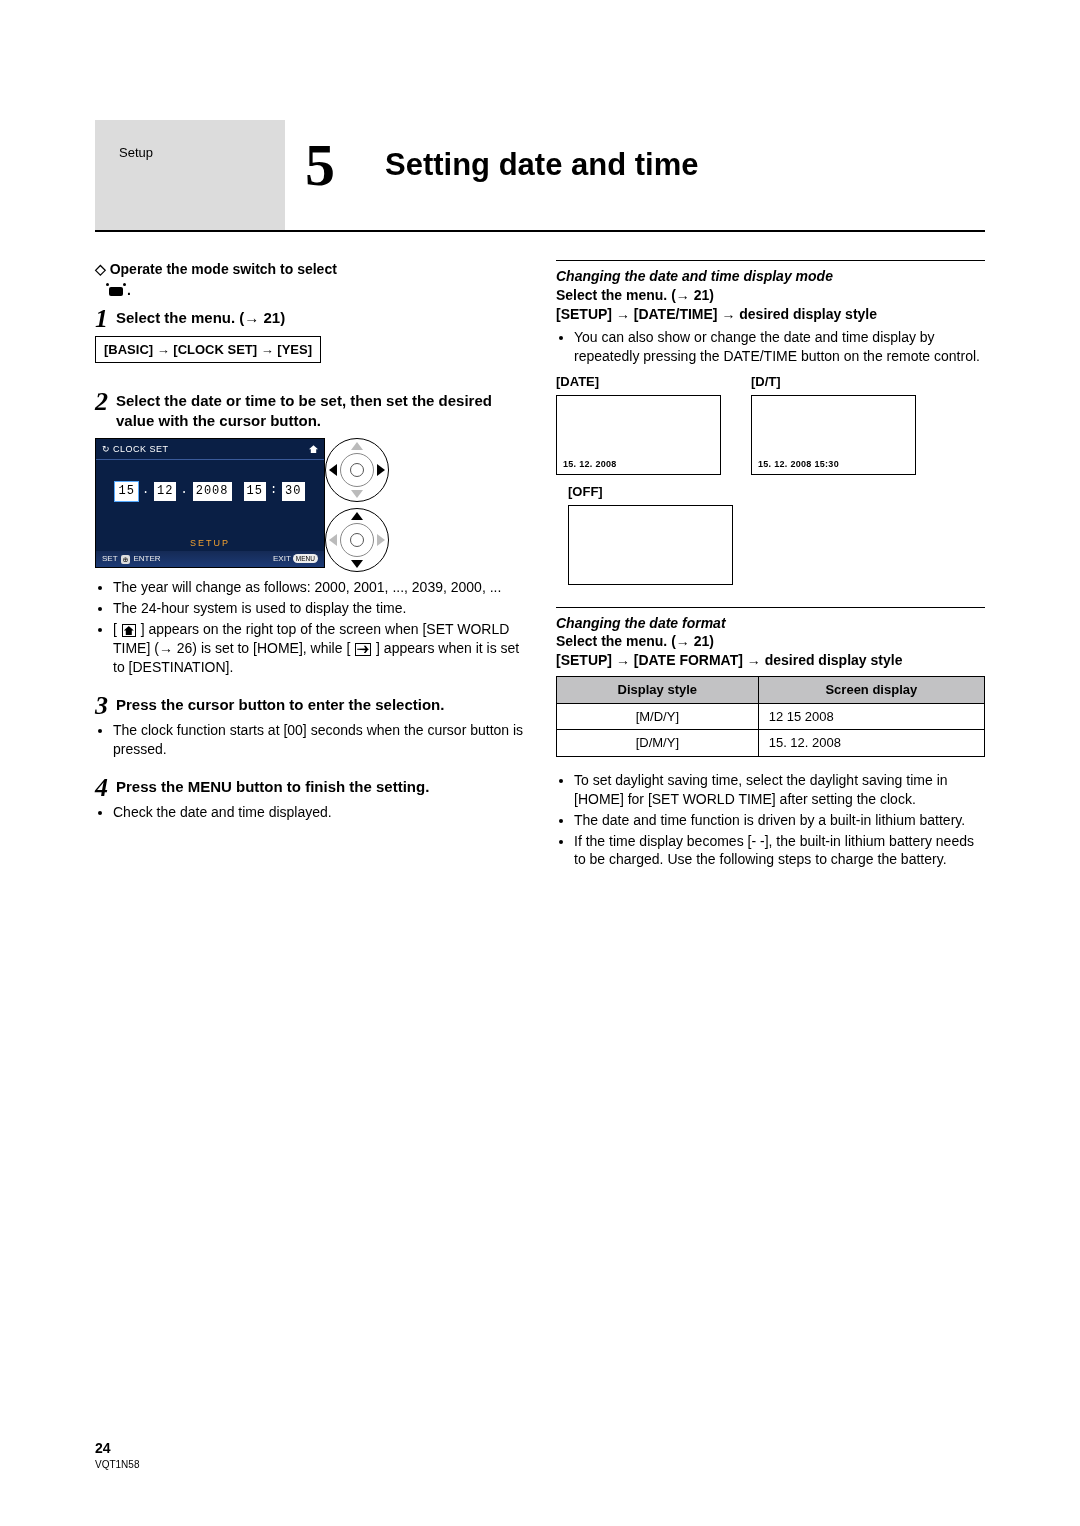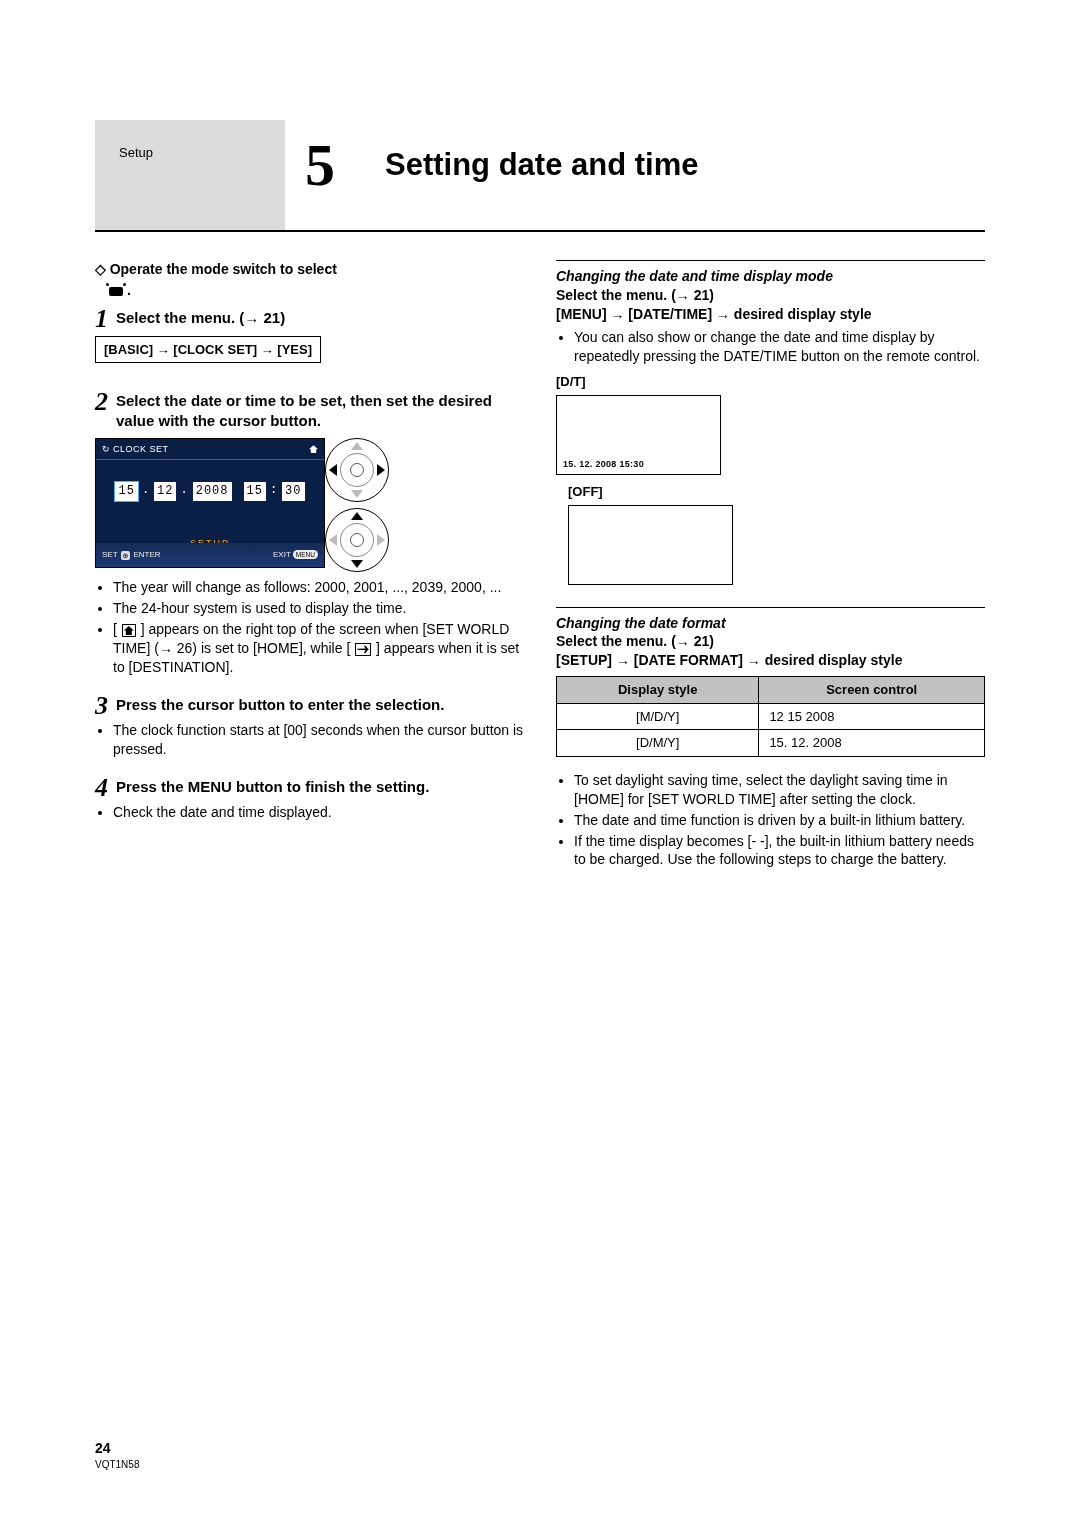--- a/index.html
+++ b/index.html
@@ -135,21 +135,21 @@
   .valbox{
     background:#fff;color:#000;
     padding:1px 3px;
   }
   .dotcol{color:#fff;padding:0 1px;}
   .clockbox-setup {
     position:absolute;bottom:18px;width:100%;text-align:center;
     color:#f0a030;font-size:9px;letter-spacing:2px;
   }
   .clockbox-footer{
-    position:absolute;bottom:0;left:0;right:0;height:24px;
+    position:absolute;bottom:0;left:0;right:0;height:16px;
     background:linear-gradient(#152a55,#1c3a75);
     display:flex;justify-content:space-between;align-items:center;
     padding:0 6px;font-size:8px;color:#eee;
   }
   .footer-left{display:flex;align-items:center;gap:3px;}
   .tiny-enter-chip{
     display:inline-block;background:#ddd;color:#000;
     border-radius:2px;font-size:7px;padding:0 2px;
   }
   .tiny-menu-chip{
@@ -331,26 +331,32 @@
       </div>
       <ul class="bullets">
         <li>Check the date and time displayed.</li>
       </ul>
     </div>
 
     <div class="col">
       <hr class="section-sep">
       <div class="ital-head">Changing the date and time display mode</div>
       <div class="bold">Select the menu. (→ 21)</div>
-      <div class="bold">[MENU] → [DATE/TIME] → desired display style</div>
+      <div class="bold">[SETUP] → [DATE/TIME] → desired display style</div>
       <ul class="bullets" style="margin-top:4px;margin-bottom:8px;">
         <li>You can also show or change the date and time display by repeatedly pressing the DATE/TIME button on the remote control.</li>
       </ul>
 
       <div class="preview-row">
+        <div class="preview-col">
+          <div class="preview-label">[DATE]</div>
+          <div class="preview-box">
+            <span>15. 12. 2008</span>
+          </div>
+        </div>
         <div class="preview-col">
           <div class="preview-label">[D/T]</div>
           <div class="preview-box">
             <span>15. 12. 2008 15:30</span>
           </div>
         </div>
       </div>
       <div class="preview-row" style="margin-bottom:22px;padding-left:12px;">
         <div class="preview-col">
           <div class="preview-label">[OFF]</div>
@@ -360,21 +366,21 @@
 
       <hr class="section-sep">
       <div class="ital-head">Changing the date format</div>
       <div class="bold">Select the menu. (→ 21)</div>
       <div class="bold">[SETUP] → [DATE FORMAT] → desired display style</div>
 
       <table class="fmt">
         <tbody>
             <tr>
           <th>Display style</th>
-          <th>Screen control</th>
+          <th>Screen display</th>
         </tr>
         <tr>
           <td>[M/D/Y]</td>
           <td>12 15 2008</td>
         </tr>
         <tr>
           <td>[D/M/Y]</td>
           <td>15. 12. 2008</td>
         </tr>
       </tbody>

